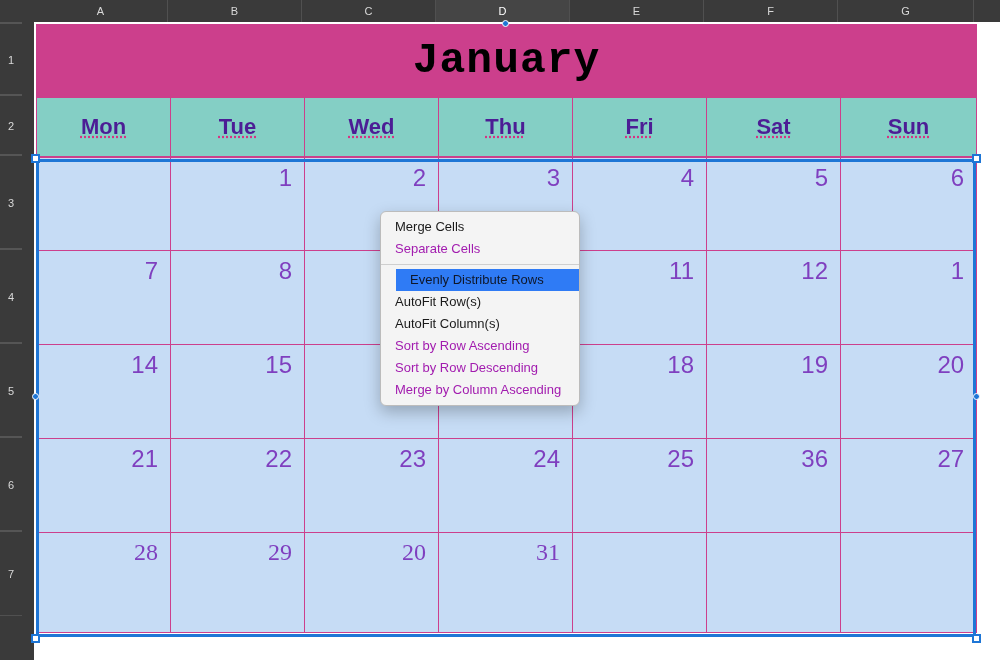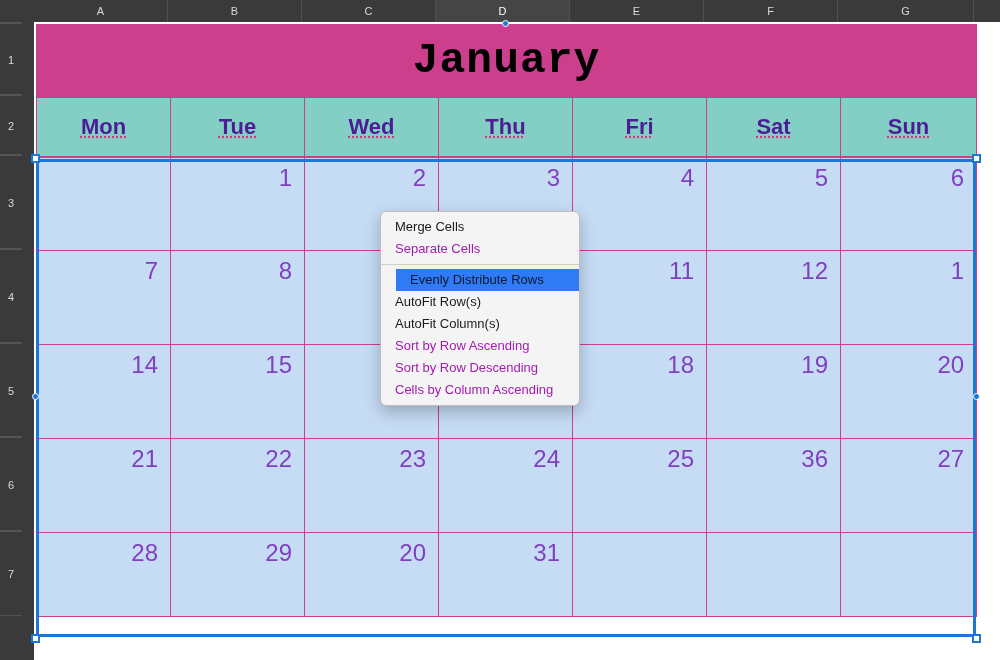--- a/index.html
+++ b/index.html
@@ -58,21 +58,21 @@
     text-decoration: underline dotted;
     text-decoration-color: #d63384;
     text-underline-offset: 3px;
     font-family: "Arial Black", "Helvetica Black", sans-serif;
   }
 
   .day-cell {
     height: 94px; background: #c6dcf5; vertical-align: top;
     border: 1px solid #cc3f8c; position: relative;
   }
-  .day-row-last .day-cell { height: 84px; }
+  .day-row-last .day-cell { height: 100px; font-family: Liberation Serif, serif; }
   .day-num {
     position: absolute; top: 6px; right: 12px;
     color: #7f3fbf; font-size: 24px; font-weight: 400;
   }
 
   
   .selection-outline {
     position: absolute; top: 159px; left: 36px; width: 940px; height: 478px;
     border: 3px solid #1e76d6; pointer-events: none; z-index: 5;
   }
@@ -282,16 +282,16 @@
 
   <div class="context-menu" id="ctx-menu">
       <div class="item">Merge Cells</div>
       <div class="item disabled">Separate Cells</div>
       <div class="sep"></div>
       <div class="item highlight">Evenly Distribute Rows</div>
       <div class="item">AutoFit Row(s)</div>
       <div class="item">AutoFit Column(s)</div>
       <div class="item disabled">Sort by Row Ascending</div>
       <div class="item disabled">Sort by Row Descending</div>
-      <div class="item disabled">Cells by Column Ascending</div>
+      <div class="item disabled">Merge by Column Ascending</div>
     </div>
 
 </div>
 
 </body></html>

